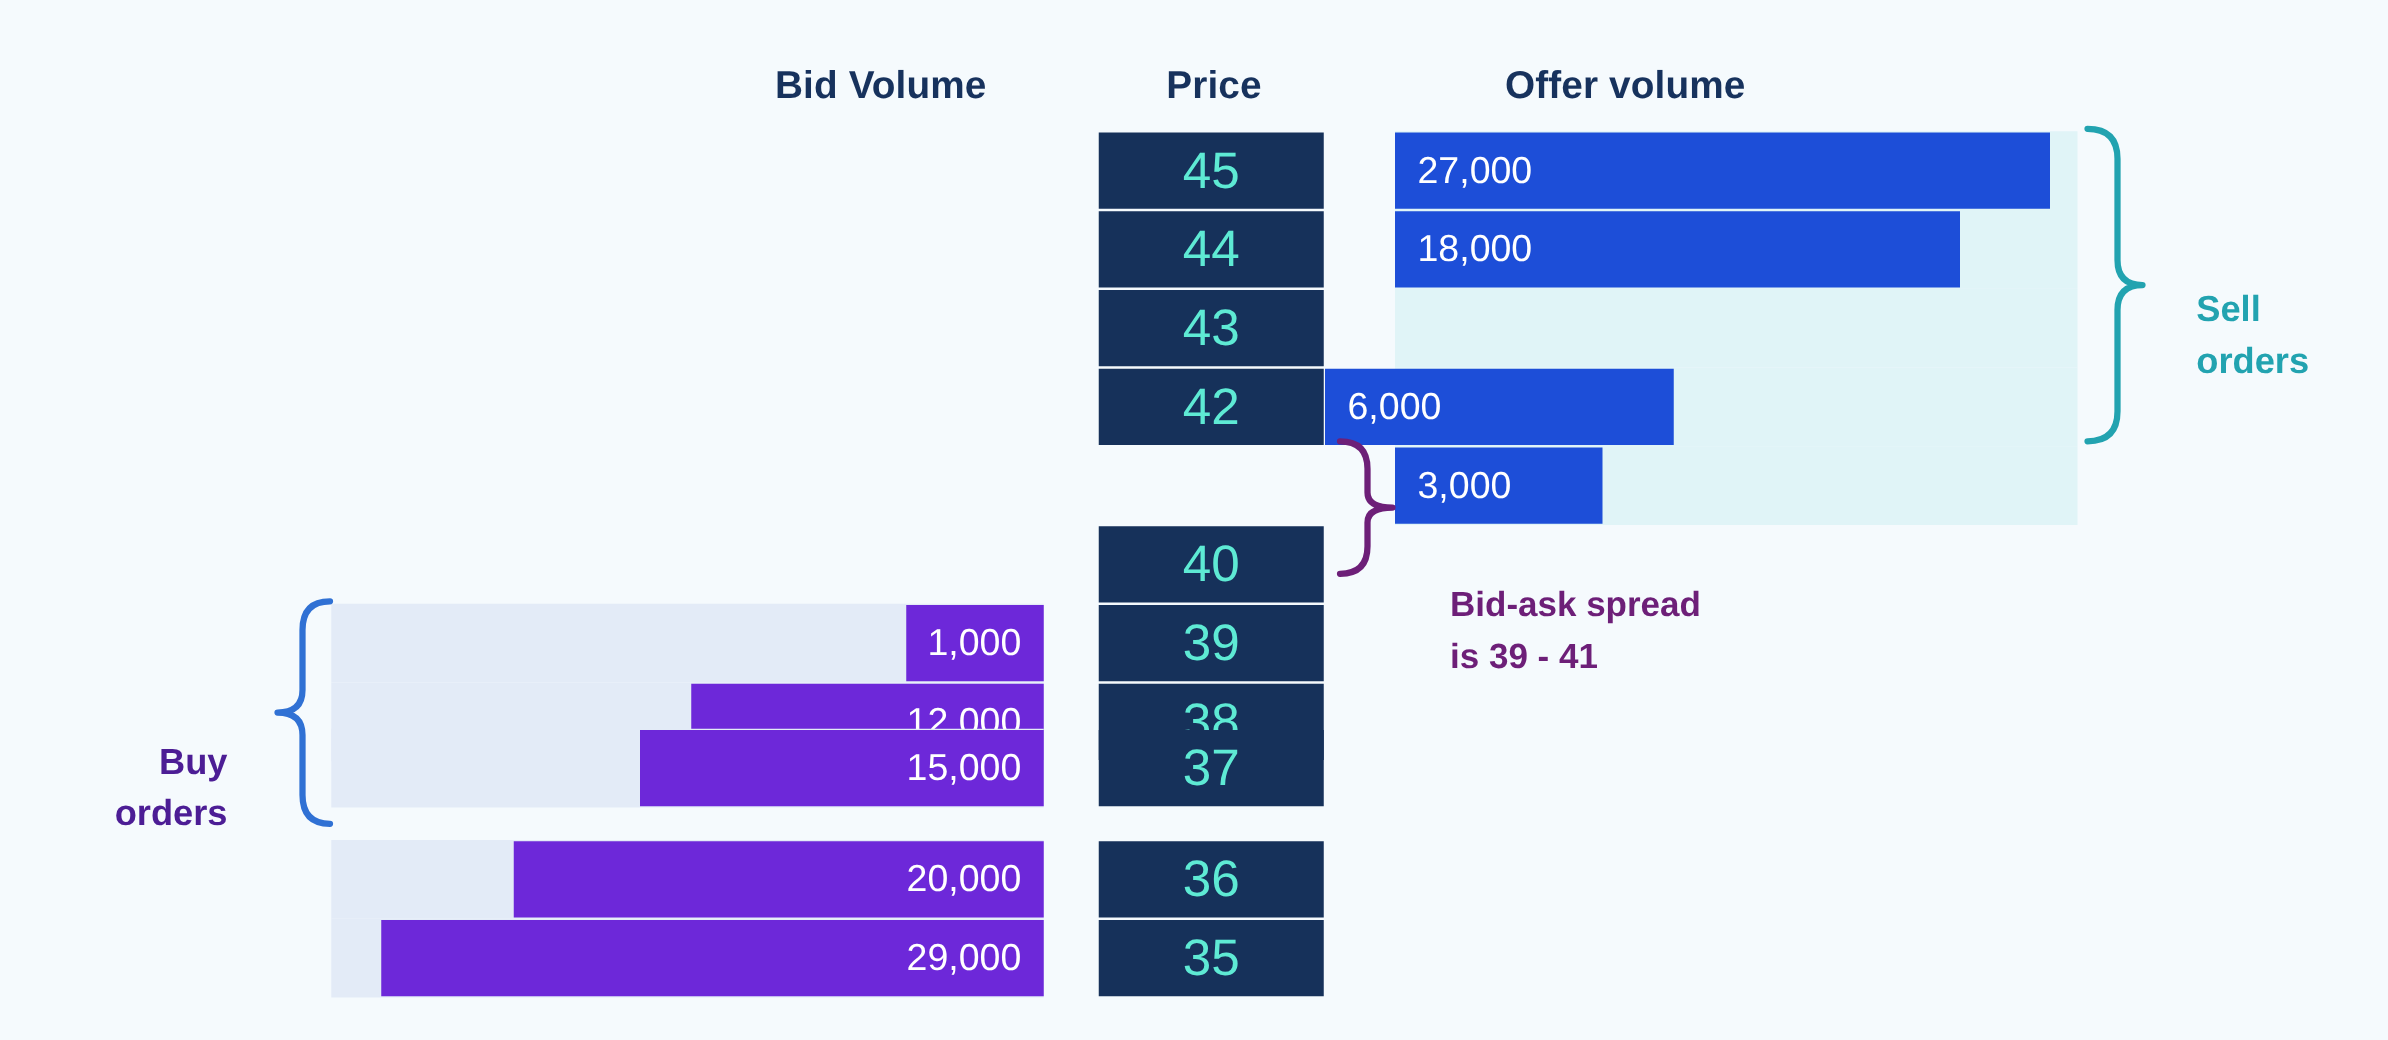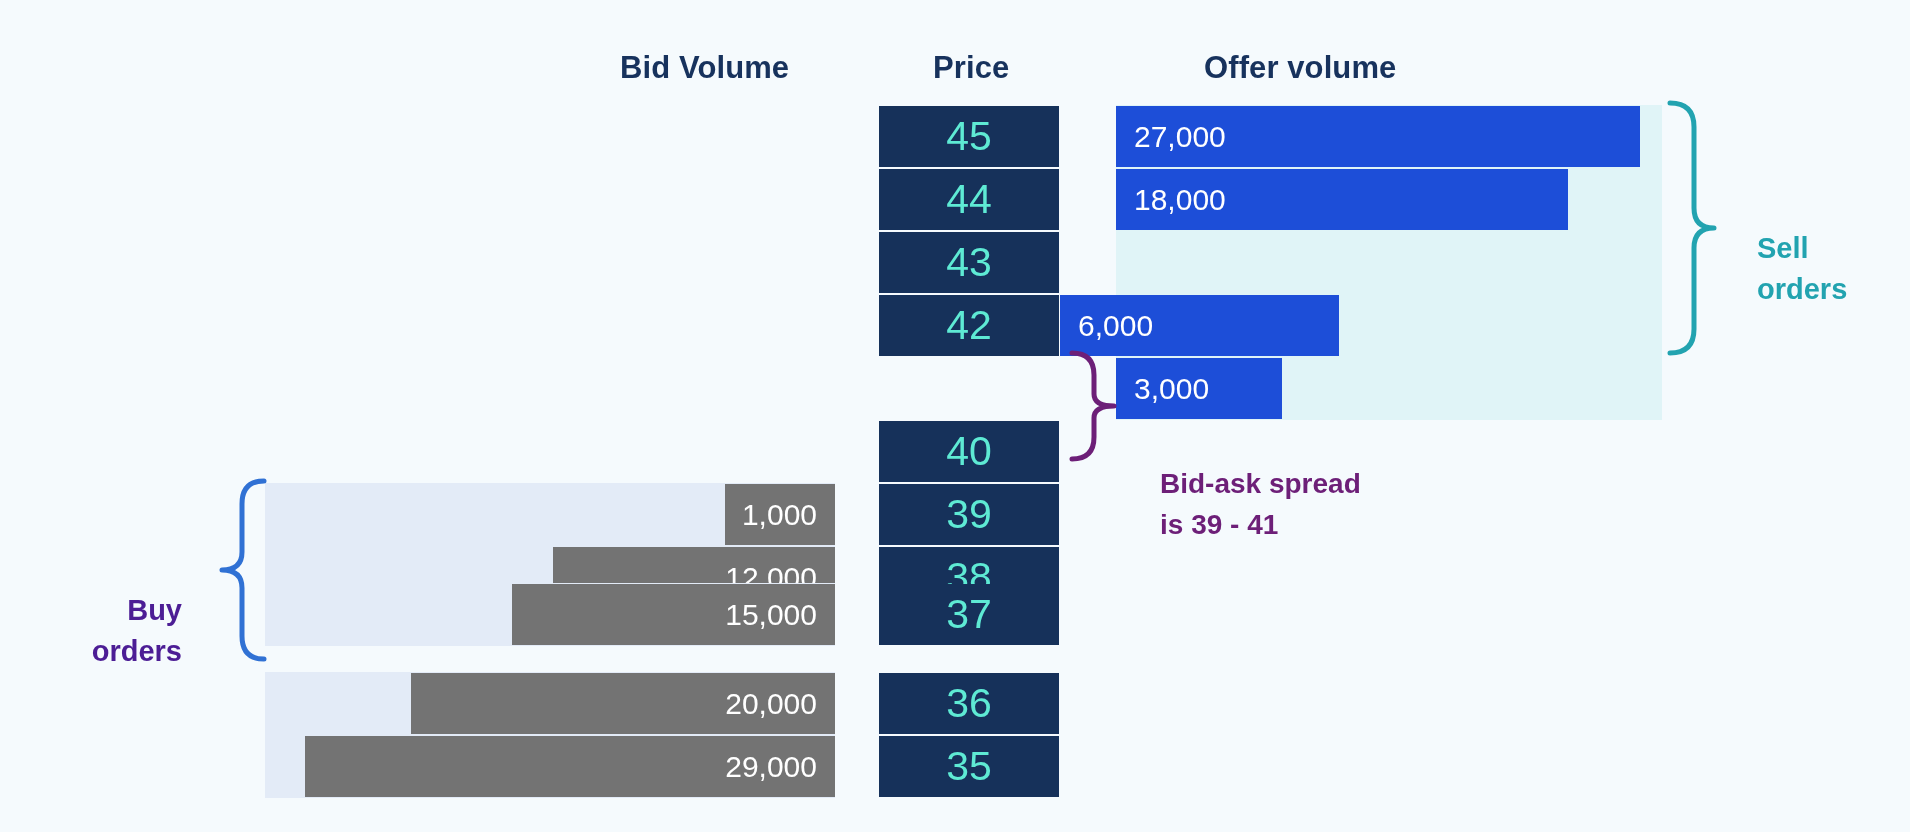--- a/index.html
+++ b/index.html
@@ -53,21 +53,21 @@
     left: 265px;
     width: 570px;
     top: 0;
     height: 63px;
     background: #e3ebf7;
   }
   .bid-bar {
     position: absolute;
     top: 1px;
     height: 61px;
-    background: #737373;
+    background: #6d28d9;
     color: #ffffff;
     font-size: 30px;
     display: flex;
     align-items: center;
     justify-content: flex-end;
     padding-right: 18px;
     box-sizing: border-box;
     right: 0;
   }
 

